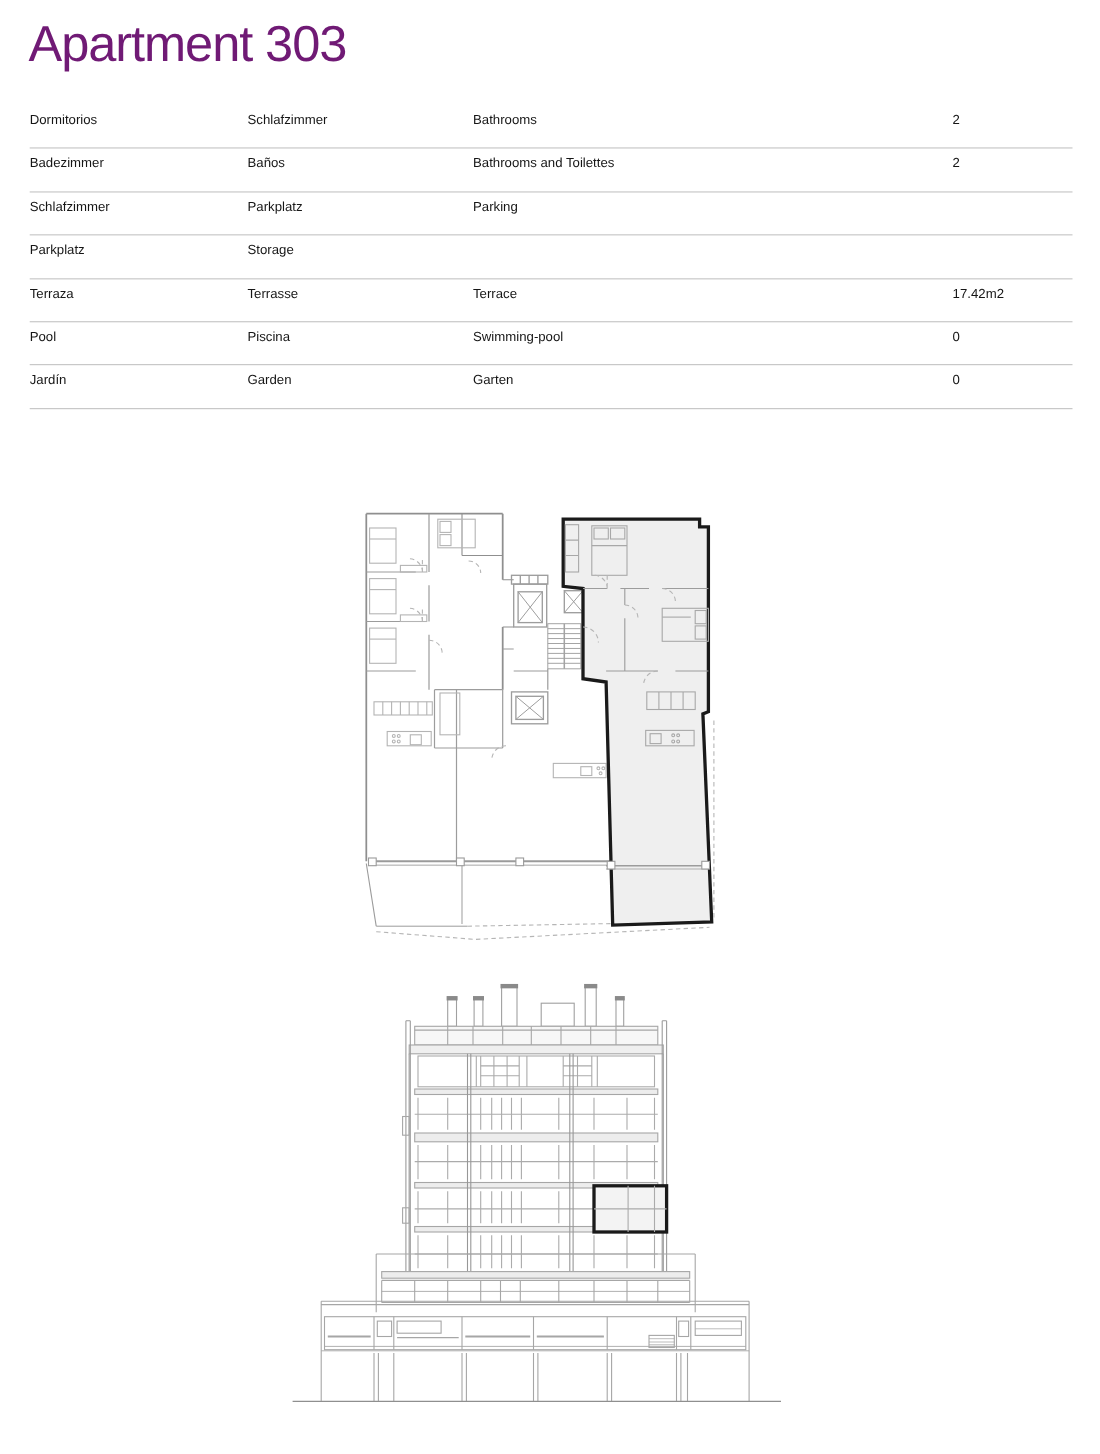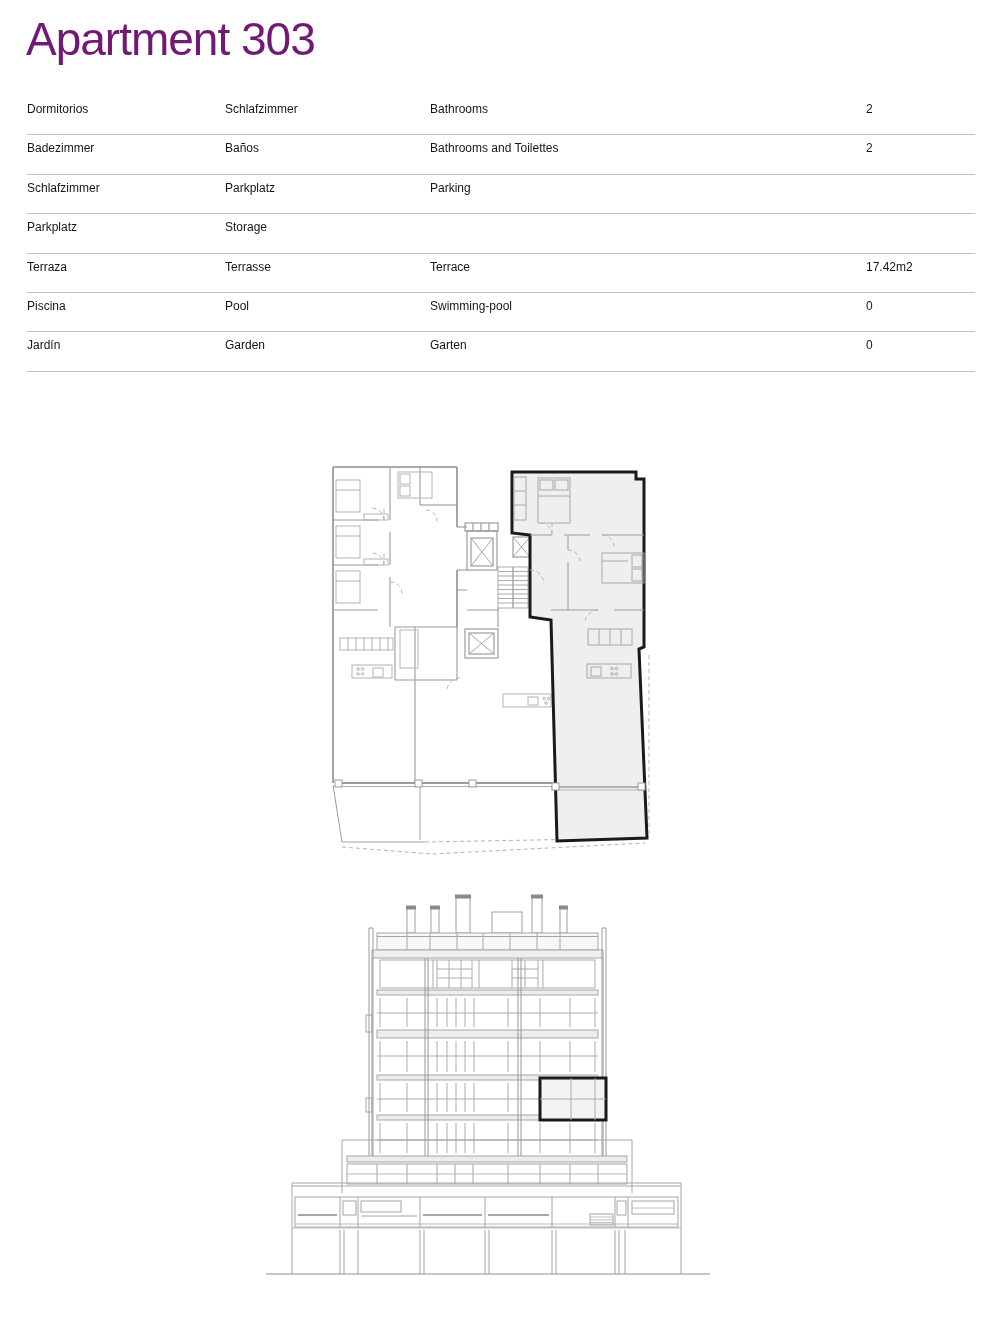--- a/index.html
+++ b/index.html
@@ -53,22 +53,22 @@
     <span class="cell">Storage</span>
     <span class="cell"></span>
   </div>
   <div class="spec-row">
     <span class="cell">Terraza</span>
     <span class="cell">Terrasse</span>
     <span class="cell">Terrace</span>
     <span class="cell">17.42m2</span>
   </div>
   <div class="spec-row">
+    <span class="cell">Pool</span>
     <span class="cell">Piscina</span>
-    <span class="cell">Pool</span>
     <span class="cell">Swimming-pool</span>
     <span class="cell">0</span>
   </div>
   <div class="spec-row">
     <span class="cell">Jardín</span>
     <span class="cell">Garden</span>
     <span class="cell">Garten</span>
     <span class="cell">0</span>
   </div>
 </div>

